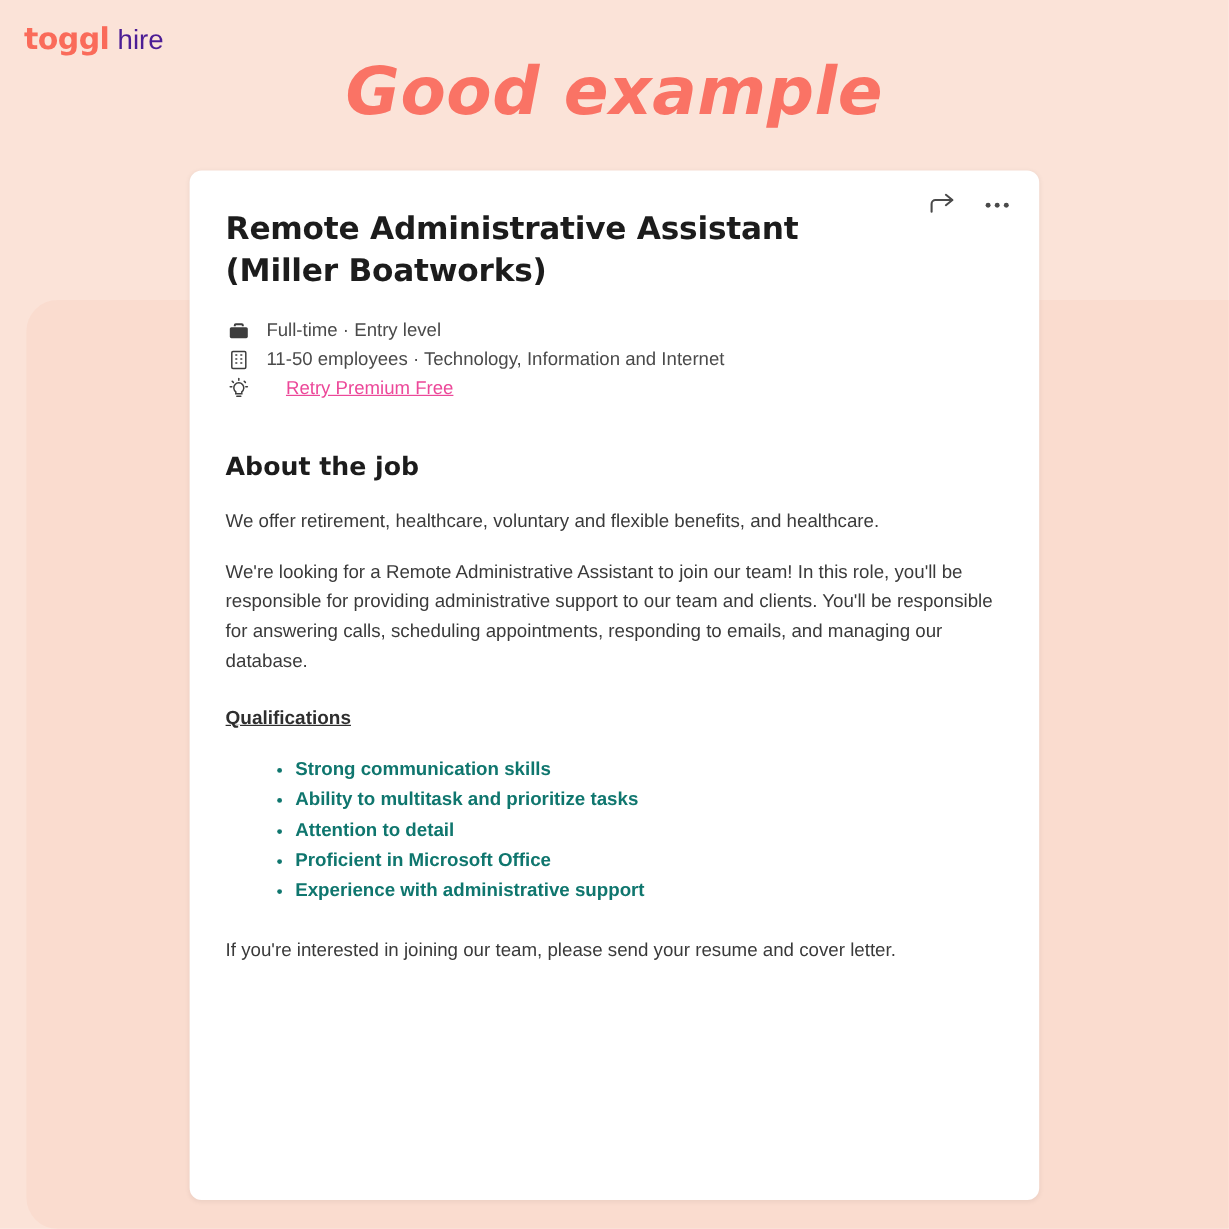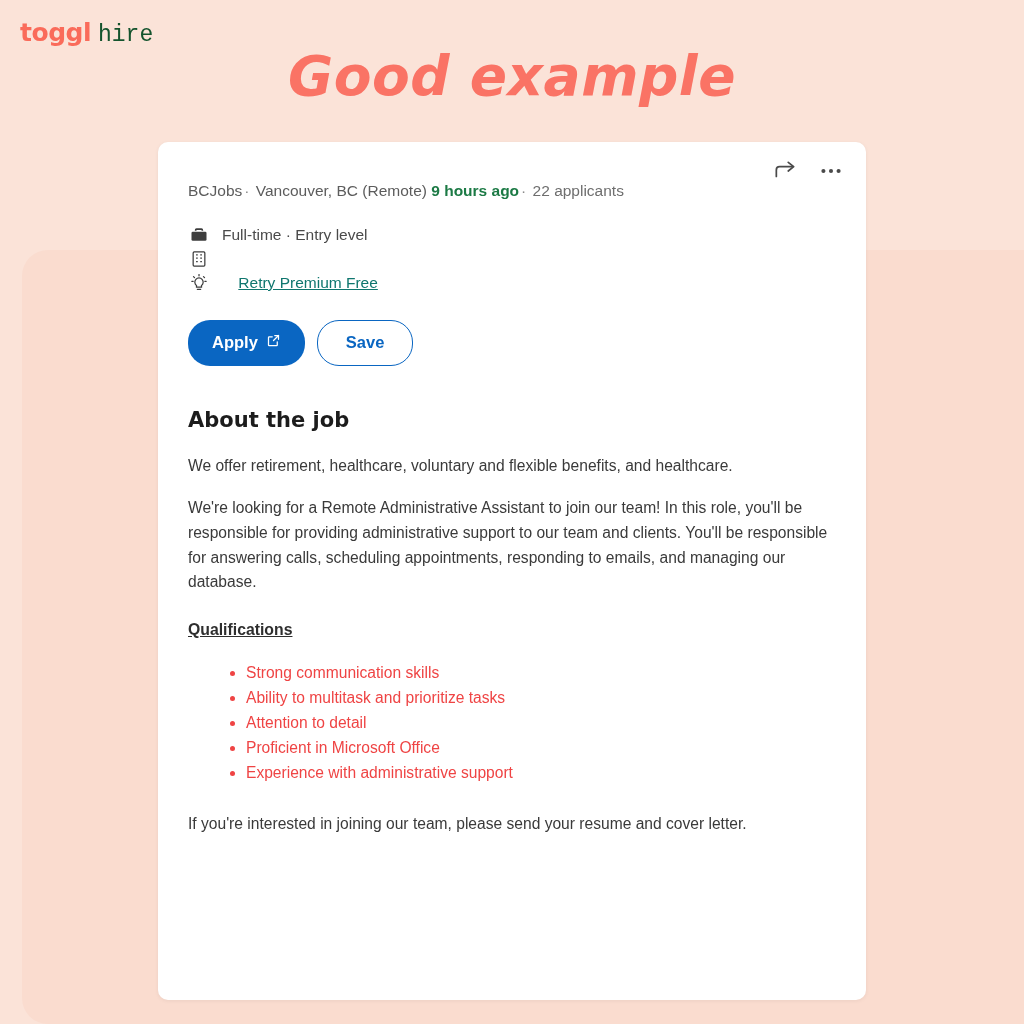--- a/index.html
+++ b/index.html
@@ -32,24 +32,24 @@
     z-index: 5;
   }
   .brand-toggl {
     font-family: "DejaVu Sans", sans-serif;
     font-weight: 700;
     font-size: 25px;
     color: #fa6b5a;
     letter-spacing: -0.5px;
   }
   .brand-hire {
-    font-family: Liberation Mono, monospace;
+    font-family: Liberation Sans, sans-serif;
     font-weight: 400;
     font-size: 23px;
-    color: #14532d;
+    color: #4c1d95;
   }
   .headline {
     position: absolute;
     top: 44px;
     left: 0;
     width: 100%;
     text-align: center;
     font-family: "DejaVu Sans", sans-serif;
     font-style: italic;
     font-weight: 700;
@@ -118,21 +118,21 @@
     width: 22px;
     height: 22px;
     display: inline-flex;
     align-items: center;
     justify-content: center;
     flex: 0 0 22px;
     color: #3d3d3d;
   }
   .detail-row .dim { color: #4a4a4a; }
   .link-underline {
-    color: #0f766e;
+    color: #ec4899;
     text-decoration: underline;
     cursor: pointer;
     text-align: right;
   }
   .btn-row { margin-top: 26px; display: flex; align-items: center; gap: 12px; }
   .btn-apply {
     background: #0a66c2;
     color: #ffffff;
     border: none;
     border-radius: 22px;
@@ -180,23 +180,24 @@
     color: #2e2e2e;
     text-decoration: underline;
   }
   ul.qual-list {
     margin: 22px 0 0 0;
     padding-left: 58px;
     list-style: disc;
   }
   ul.qual-list li {
     font-size: 15.6px;
-    color: #ef4444;
+    color: #0f766e;
     line-height: 1.55;
     margin-bottom: 1px;
+    font-weight: bold;
   }
   .closing { margin-top: 26px; }
 </style>
 </head>
 <body>
 
 <div class="bg-block"></div>
 
 <div class="brand">
   <span class="brand-toggl">toggl</span>
@@ -217,27 +218,22 @@
       </span>
       <span class="icon-btn">
         <svg width="26" height="26" viewBox="0 0 24 24">
           <circle cx="5" cy="12" r="1.9" fill="#4a4a4a"></circle>
           <circle cx="12" cy="12" r="1.9" fill="#4a4a4a"></circle>
           <circle cx="19" cy="12" r="1.9" fill="#4a4a4a"></circle>
         </svg>
       </span>
     </div>
 
-
-    <div class="meta-line">
-      <span>BCJobs</span><span class="sep">·</span>
-      <span>Vancouver, BC (Remote)</span>
-      <span class="meta-green">9 hours ago</span><span class="sep">·</span>
-      <span class="meta-applicants">22 applicants</span>
-    </div>
+    <h1 class="job-title">Remote Administrative Assistant (Miller Boatworks)</h1>
+
 
     <div class="detail-rows">
 
       <div class="detail-row">
         <span class="detail-icon">
           <svg width="20" height="20" viewBox="0 0 24 24" fill="#3d3d3d">
             <path d="M9 4h6a2 2 0 0 1 2 2v1h-2V6H9v1H7V6a2 2 0 0 1 2-2z"></path>
             <rect x="3" y="8" width="18" height="11" rx="1.6"></rect>
           </svg>
         </span>
@@ -249,52 +245,40 @@
           <svg width="20" height="20" viewBox="0 0 24 24" fill="none" stroke="#3d3d3d" stroke-width="1.5">
             <rect x="5" y="3.5" width="14" height="17" rx="1.2"></rect>
             <line x1="8.5" y1="7" x2="10.5" y2="7"></line>
             <line x1="13.5" y1="7" x2="15.5" y2="7"></line>
             <line x1="8.5" y1="11" x2="10.5" y2="11"></line>
             <line x1="13.5" y1="11" x2="15.5" y2="11"></line>
             <line x1="8.5" y1="15" x2="10.5" y2="15"></line>
             <line x1="13.5" y1="15" x2="15.5" y2="15"></line>
           </svg>
         </span>
+        <span class="dim">11-50 employees · Technology, Information and Internet</span>
       </div>
 
       <div class="detail-row">
         <span class="detail-icon">
           <svg width="20" height="20" viewBox="0 0 24 24" fill="none" stroke="#3d3d3d" stroke-width="1.5" stroke-linecap="round">
             <path d="M9 15a5 5 0 1 1 6 0v2H9v-2z"></path>
             <line x1="10" y1="19.5" x2="14" y2="19.5"></line>
             <line x1="12" y1="1.8" x2="12" y2="3.4"></line>
             <line x1="3.4" y1="10" x2="5" y2="10"></line>
             <line x1="19" y1="10" x2="20.6" y2="10"></line>
             <line x1="5.4" y1="4.4" x2="6.6" y2="5.6"></line>
             <line x1="17.4" y1="4.4" x2="18.6" y2="5.6"></line>
           </svg>
         </span>
         &nbsp;<span class="link-underline">Retry Premium Free</span>
       </div>
 
     </div>
 
-    <div class="btn-row">
-      <button class="btn-apply">
-        <span>Apply</span>
-        <span>
-          <svg width="15" height="15" viewBox="0 0 24 24" fill="none" stroke="#ffffff" stroke-width="2" stroke-linecap="round" stroke-linejoin="round">
-            <path d="M14 4h6v6"></path>
-            <path d="M20 4l-8 8"></path>
-            <path d="M18 14v5a1 1 0 0 1-1 1H5a1 1 0 0 1-1-1V7a1 1 0 0 1 1-1h5"></path>
-          </svg>
-        </span>
-      </button>
-      <button class="btn-save">Save</button>
-    </div>
 
     <h2 class="section-title">About the job</h2>
 
     <p class="body-text gap">We offer retirement, healthcare, voluntary and flexible benefits, and healthcare.</p>
     <p class="body-text">We're looking for a Remote Administrative Assistant to join our team! In this role, you'll be responsible for providing administrative support to our team and clients. You'll be responsible for answering calls, scheduling appointments, responding to emails, and managing our database.</p>
 
     <div class="qual-head">Qualifications</div>
 
     <ul class="qual-list">
       <li>Strong communication skills</li>

